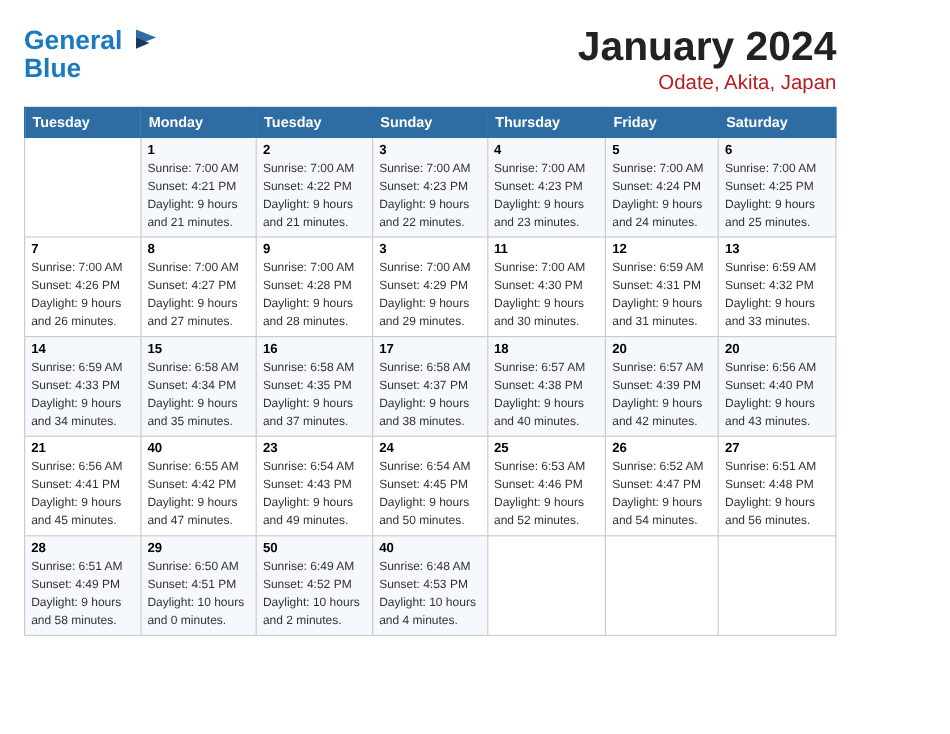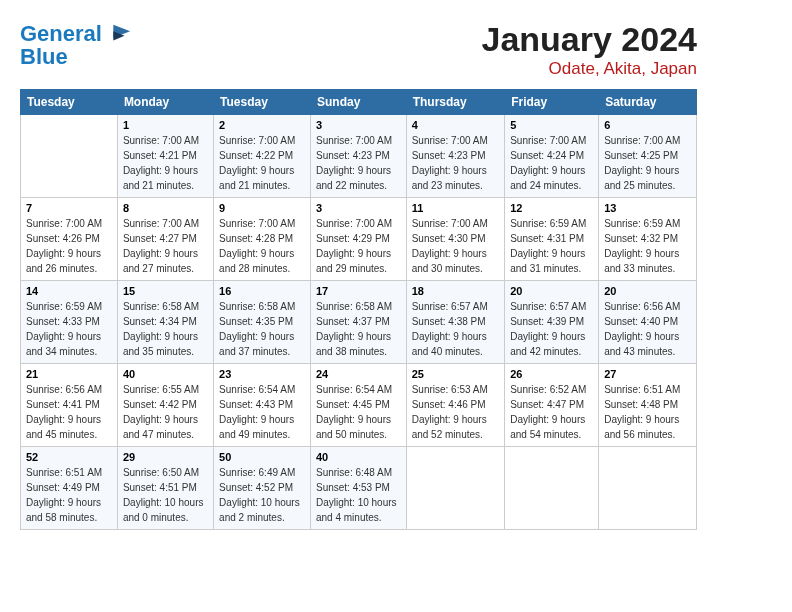--- a/index.html
+++ b/index.html
@@ -243,21 +243,21 @@
             <div class="day-number">26</div>
             <div class="day-info">Sunrise: 6:52 AM<br>Sunset: 4:47 PM<br>Daylight: 9 hours and 54 minutes.</div>
           </td>
           <td>
             <div class="day-number">27</div>
             <div class="day-info">Sunrise: 6:51 AM<br>Sunset: 4:48 PM<br>Daylight: 9 hours and 56 minutes.</div>
           </td>
         </tr>
         <tr>
           <td>
-            <div class="day-number">52</div>
+            <div class="day-number">28</div>
             <div class="day-info">Sunrise: 6:51 AM<br>Sunset: 4:49 PM<br>Daylight: 9 hours and 58 minutes.</div>
           </td>
           <td>
             <div class="day-number">29</div>
             <div class="day-info">Sunrise: 6:50 AM<br>Sunset: 4:51 PM<br>Daylight: 10 hours and 0 minutes.</div>
           </td>
           <td>
             <div class="day-number">50</div>
             <div class="day-info">Sunrise: 6:49 AM<br>Sunset: 4:52 PM<br>Daylight: 10 hours and 2 minutes.</div>
           </td>

